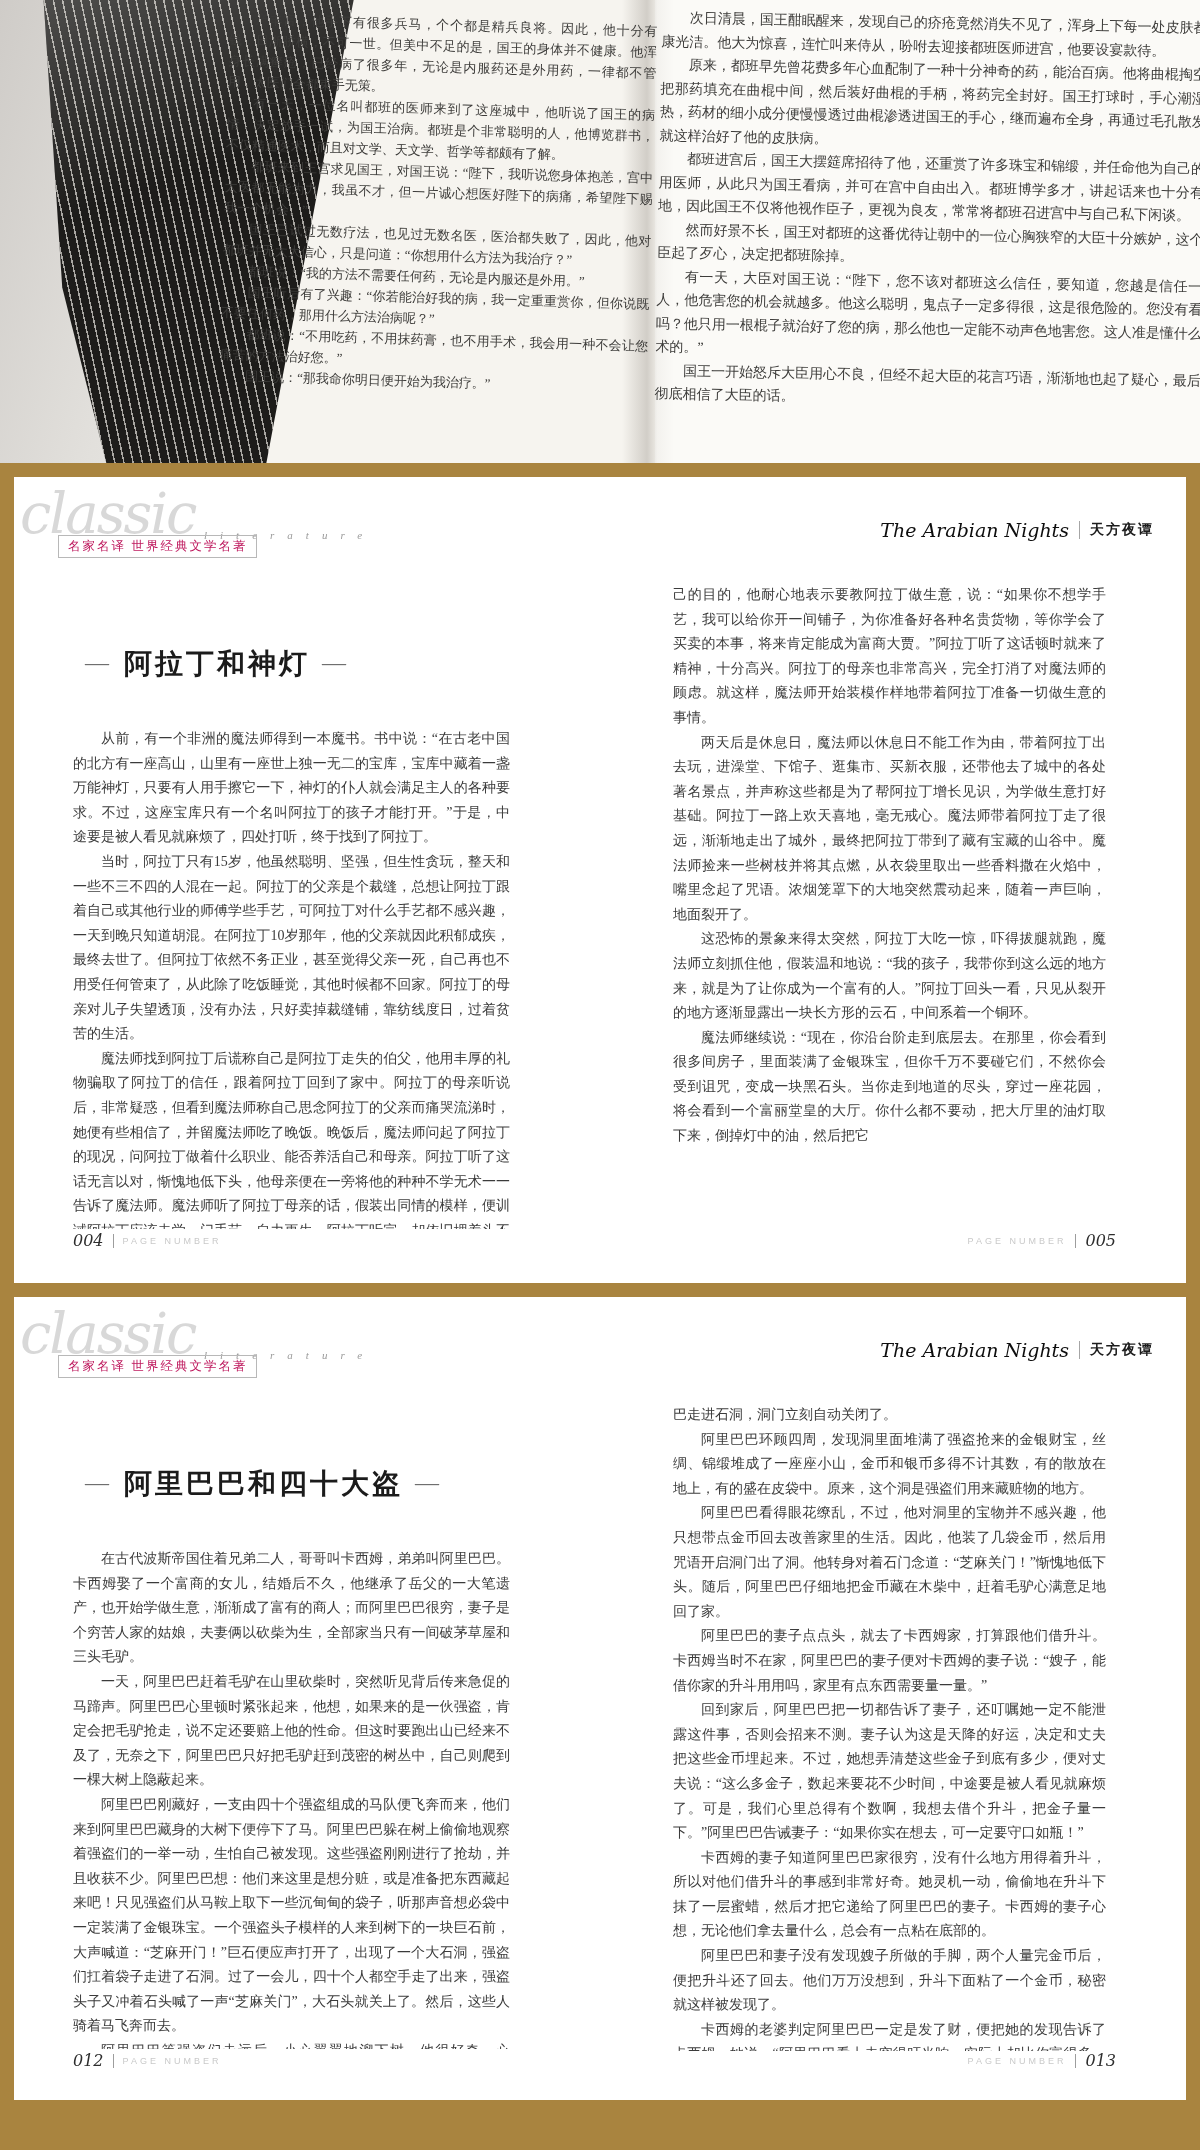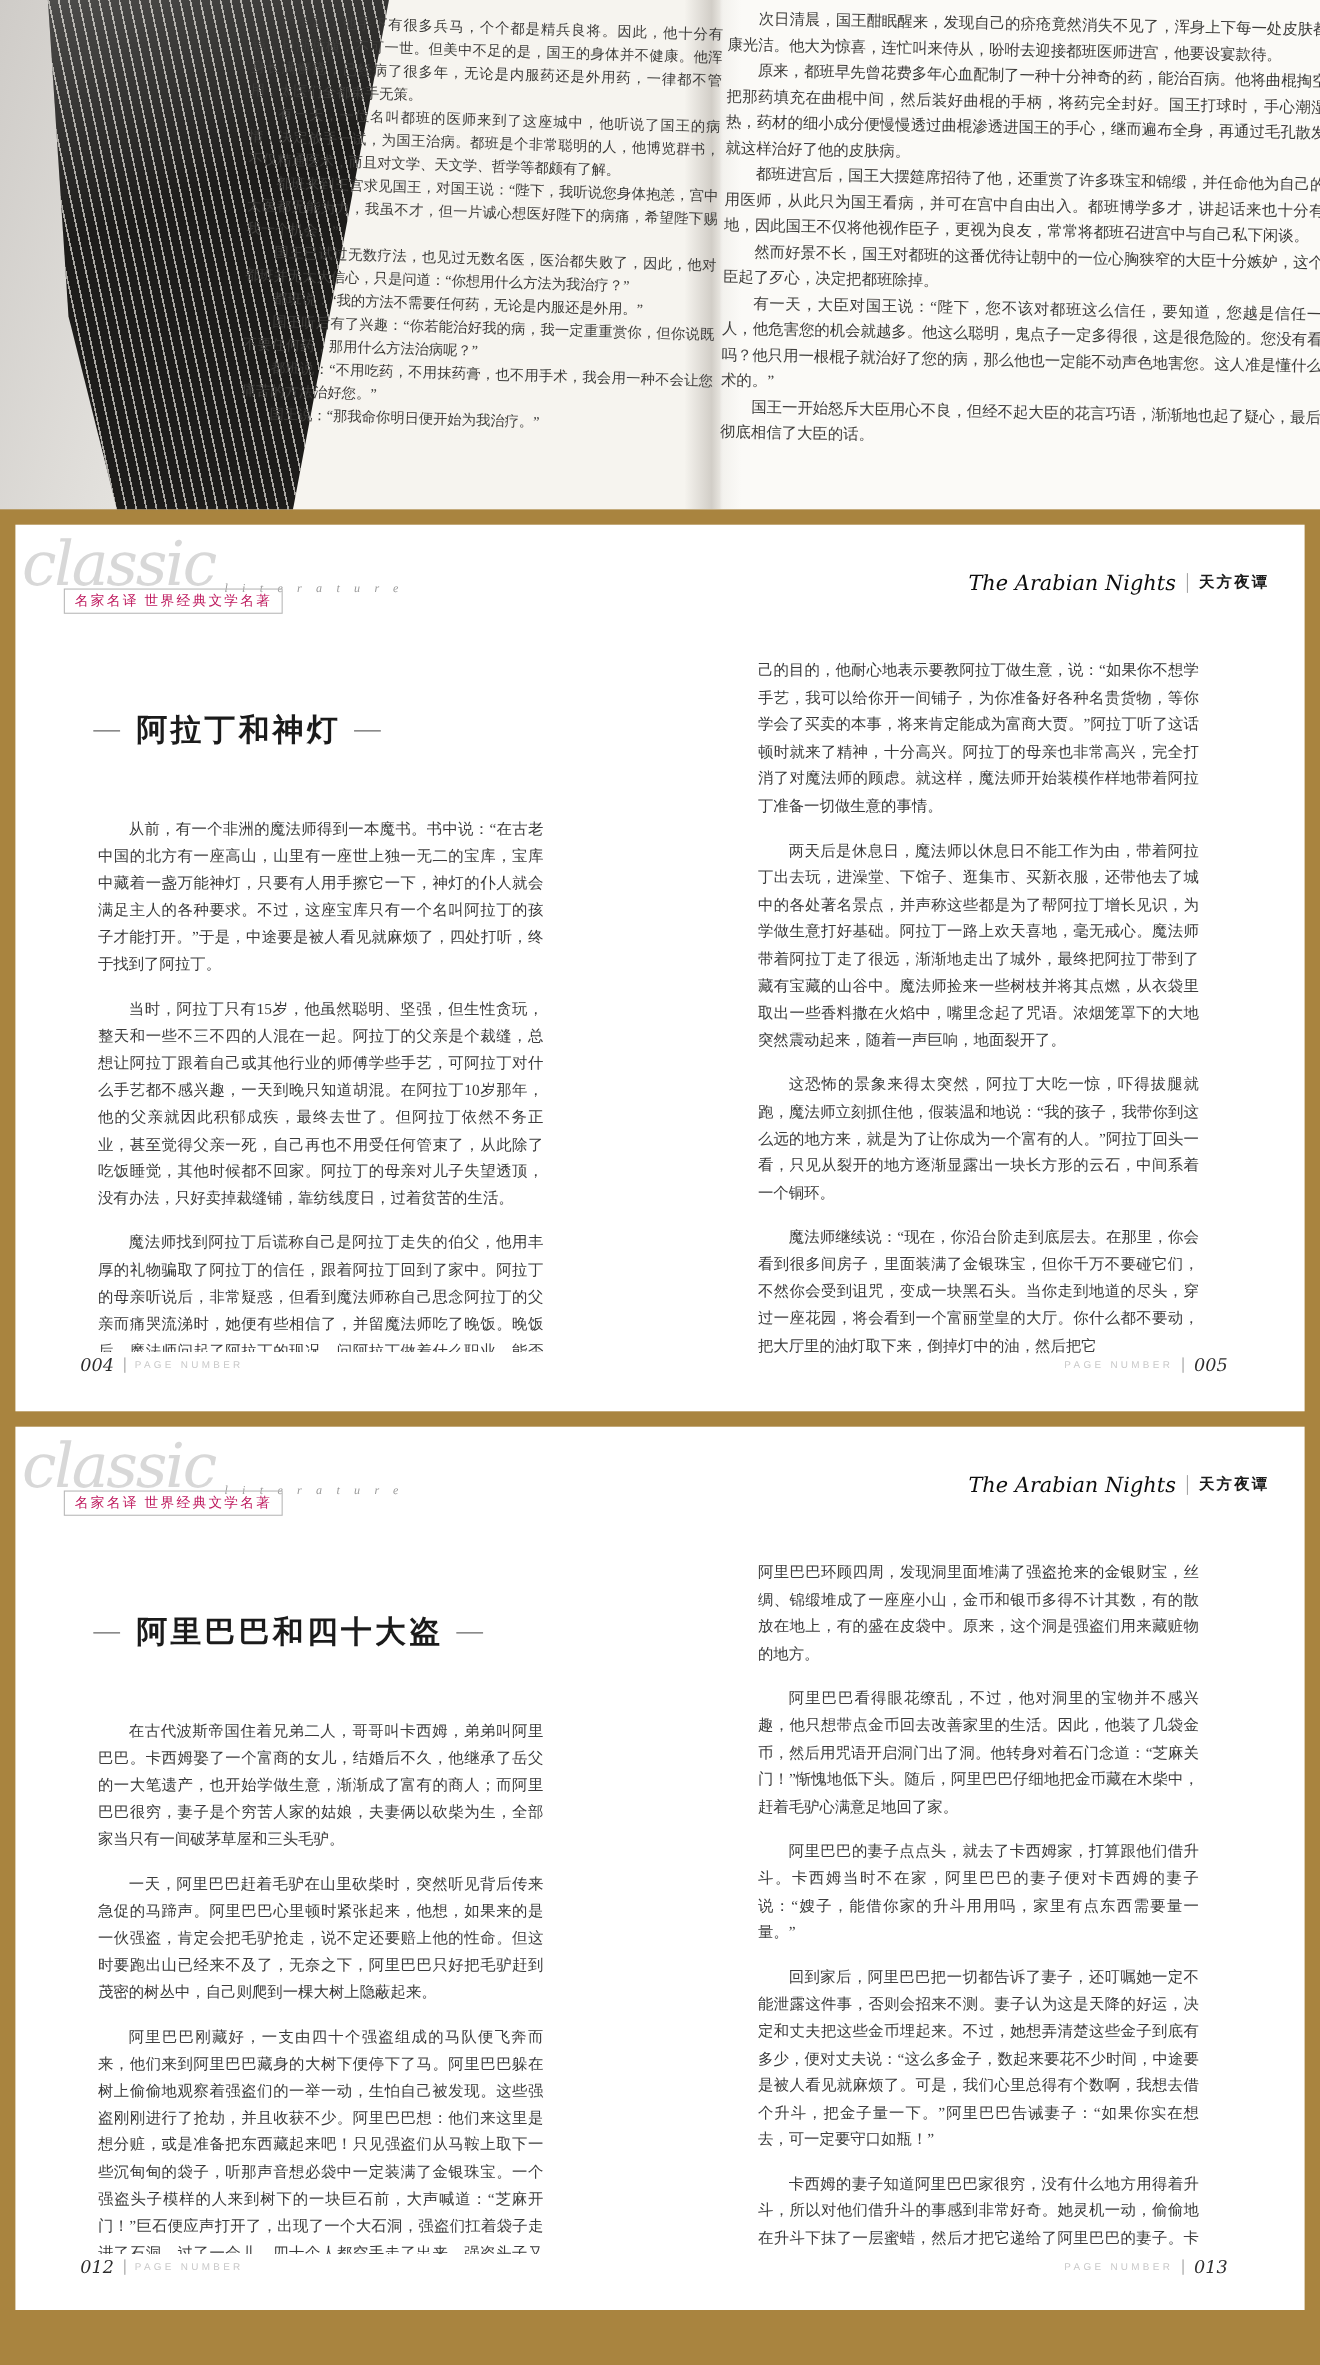--- a/index.html
+++ b/index.html
@@ -39,21 +39,21 @@
   .title-en{font-style:italic;font-size:19px;color:#0d0d0d;font-family:"DejaVu Serif",serif;}
   .head-div{width:1px;height:18px;background:#a5a5a5;}
   .title-cn{font-size:14px;font-weight:bold;color:#1c1c1c;letter-spacing:2px;
          font-family:"Liberation Sans",sans-serif;}
 
   .story-title{position:absolute;left:59px;top:168px;width:437px;text-align:left;
          font-size:28px;font-weight:bold;color:#1b1b1b;letter-spacing:3px;}
   .story-title .dash{font-weight:normal;color:#6f6f6f;font-size:24px;vertical-align:3px;padding:0 12px;}
 
   .col{position:absolute;text-align:justify;font-size:14px;line-height:24.6px;color:#3b3b3b;overflow:hidden;}
-  .col p{margin:16px;text-indent:2em;}
+  .col p{margin:0;text-indent:2em;}
   .col.continues p:first-child{text-indent:0;}
   .col-l{left:59px;top:250px;width:437px;height:502px;}
   .col-r{left:659px;top:106px;width:433px;height:648px;}
 
   .pfoot{position:absolute;top:754px;display:flex;align-items:center;gap:9px;}
   .pfoot-l{left:59px;}
   .pfoot-r{right:70px;}
   .pagenum{font-style:italic;font-size:16px;color:#2d2d2d;font-family:"DejaVu Serif",serif;}
   .foot-div{width:1px;height:14px;background:#9d9d9d;}
   .pagelabel{font-size:9px;letter-spacing:3px;color:#c9c9c9;font-family:"Liberation Sans",sans-serif;}
@@ -138,20 +138,21 @@
     <span class="dash">—</span><span>阿里巴巴和四十大盗</span><span class="dash">—</span>
   </div>
 
   <div class="col col-l">
       <p>在古代波斯帝国住着兄弟二人，哥哥叫卡西姆，弟弟叫阿里巴巴。卡西姆娶了一个富商的女儿，结婚后不久，他继承了岳父的一大笔遗产，也开始学做生意，渐渐成了富有的商人；而阿里巴巴很穷，妻子是个穷苦人家的姑娘，夫妻俩以砍柴为生，全部家当只有一间破茅草屋和三头毛驴。</p>
       <p>一天，阿里巴巴赶着毛驴在山里砍柴时，突然听见背后传来急促的马蹄声。阿里巴巴心里顿时紧张起来，他想，如果来的是一伙强盗，肯定会把毛驴抢走，说不定还要赔上他的性命。但这时要跑出山已经来不及了，无奈之下，阿里巴巴只好把毛驴赶到茂密的树丛中，自己则爬到一棵大树上隐蔽起来。</p>
       <p>阿里巴巴刚藏好，一支由四十个强盗组成的马队便飞奔而来，他们来到阿里巴巴藏身的大树下便停下了马。阿里巴巴躲在树上偷偷地观察着强盗们的一举一动，生怕自己被发现。这些强盗刚刚进行了抢劫，并且收获不少。阿里巴巴想：他们来这里是想分赃，或是准备把东西藏起来吧！只见强盗们从马鞍上取下一些沉甸甸的袋子，听那声音想必袋中一定装满了金银珠宝。一个强盗头子模样的人来到树下的一块巨石前，大声喊道：“芝麻开门！”巨石便应声打开了，出现了一个大石洞，强盗们扛着袋子走进了石洞。过了一会儿，四十个人都空手走了出来，强盗头子又冲着石头喊了一声“芝麻关门”，大石头就关上了。然后，这些人骑着马飞奔而去。</p>
       <p>阿里巴巴等强盗们走远后，小心翼翼地溜下树。他很好奇，心想：“这个洞门太神奇了，我要用那句暗语试一下，看看能不能打开它。”于是，他就模仿强盗头子的方法，对着大石头喊：“芝麻开门！”石头应声打开了。阿里巴</p>
     </div>
   <div class="col col-r continues">
+      <p>巴走进石洞，洞门立刻自动关闭了。</p>
       <p>阿里巴巴环顾四周，发现洞里面堆满了强盗抢来的金银财宝，丝绸、锦缎堆成了一座座小山，金币和银币多得不计其数，有的散放在地上，有的盛在皮袋中。原来，这个洞是强盗们用来藏赃物的地方。</p>
       <p>阿里巴巴看得眼花缭乱，不过，他对洞里的宝物并不感兴趣，他只想带点金币回去改善家里的生活。因此，他装了几袋金币，然后用咒语开启洞门出了洞。他转身对着石门念道：“芝麻关门！”惭愧地低下头。随后，阿里巴巴仔细地把金币藏在木柴中，赶着毛驴心满意足地回了家。</p>
       <p>阿里巴巴的妻子点点头，就去了卡西姆家，打算跟他们借升斗。卡西姆当时不在家，阿里巴巴的妻子便对卡西姆的妻子说：“嫂子，能借你家的升斗用用吗，家里有点东西需要量一量。”</p>
       <p>回到家后，阿里巴巴把一切都告诉了妻子，还叮嘱她一定不能泄露这件事，否则会招来不测。妻子认为这是天降的好运，决定和丈夫把这些金币埋起来。不过，她想弄清楚这些金子到底有多少，便对丈夫说：“这么多金子，数起来要花不少时间，中途要是被人看见就麻烦了。可是，我们心里总得有个数啊，我想去借个升斗，把金子量一下。”阿里巴巴告诫妻子：“如果你实在想去，可一定要守口如瓶！”</p>
       <p>卡西姆的妻子知道阿里巴巴家很穷，没有什么地方用得着升斗，所以对他们借升斗的事感到非常好奇。她灵机一动，偷偷地在升斗下抹了一层蜜蜡，然后才把它递给了阿里巴巴的妻子。卡西姆的妻子心想，无论他们拿去量什么，总会有一点粘在底部的。</p>
       <p>阿里巴巴和妻子没有发现嫂子所做的手脚，两个人量完金币后，便把升斗还了回去。他们万万没想到，升斗下面粘了一个金币，秘密就这样被发现了。</p>
       <p>卡西姆的老婆判定阿里巴巴一定是发了财，便把她的发现告诉了卡西姆。她说：“阿里巴巴看上去穷得叮当响，实际上却比你富得多。他家的金币多得数都数不清，要不然怎么会用斗量呢？”</p>
     </div>
 
   <div class="pfoot pfoot-l">

